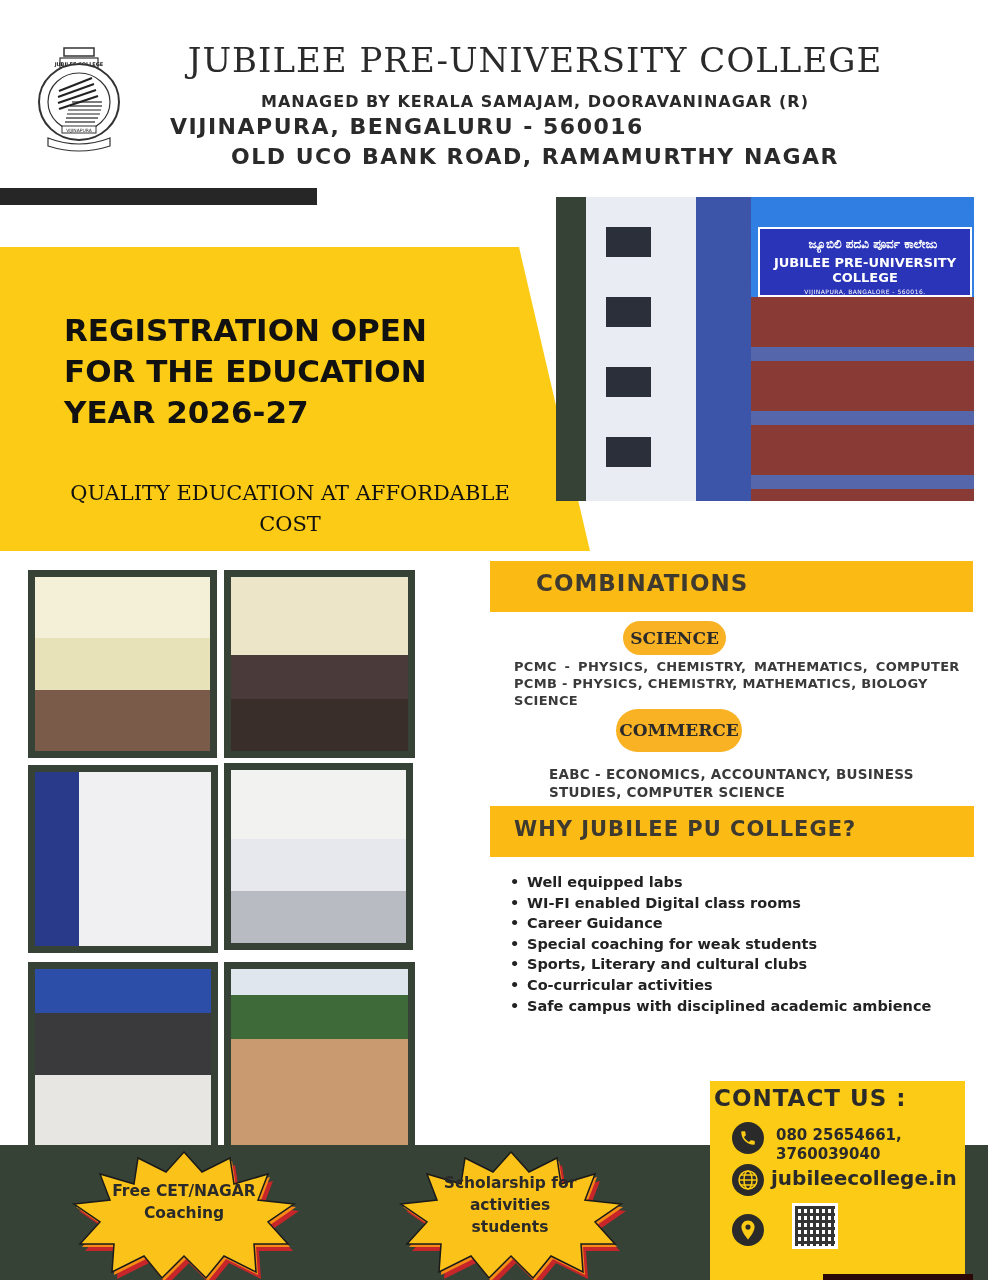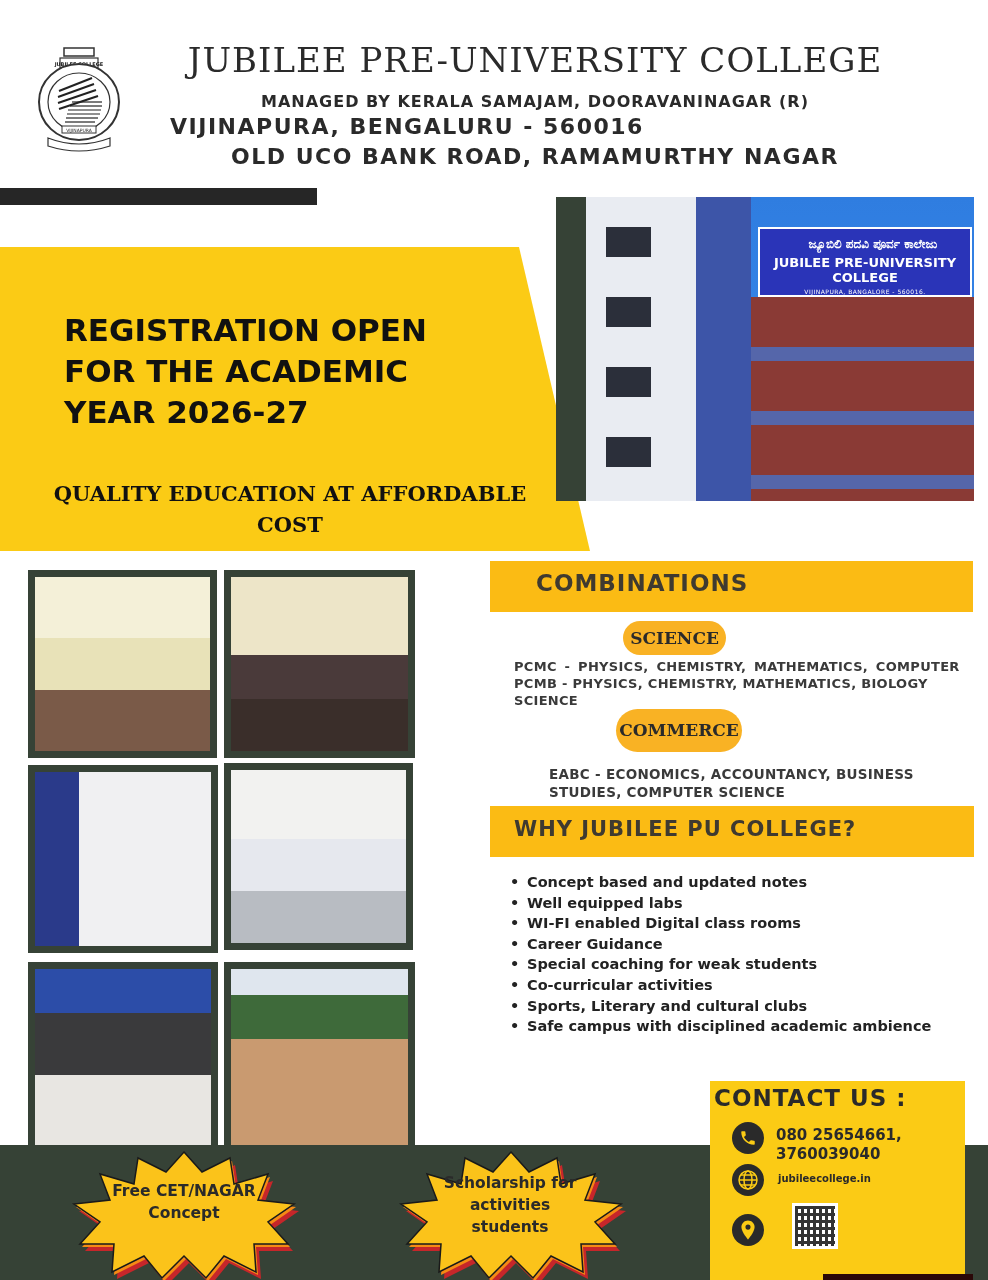--- a/index.html
+++ b/index.html
@@ -17,21 +17,21 @@
   .sub3 { position: absolute; left: 170px; top: 144px; width: 730px; text-align: center;
           font-family: "DejaVu Sans", sans-serif; font-size: 22px; font-weight: bold; letter-spacing: 1.5px; color: #2a2a2a; }
   .dark-bar { position: absolute; left: 0; top: 188px; width: 317px; height: 17px; background: #262626; }
 
   
   .yellow-banner { position: absolute; left: 0; top: 247px; width: 590px; height: 304px; background: #FBCB15;
                    clip-path: polygon(0 0, 519px 0, 590px 304px, 0 304px); }
   .reg-text { position: absolute; left: 64px; top: 310px; width: 450px;
               font-family: "DejaVu Sans", sans-serif; font-weight: bold; font-size: 31px; line-height: 41px; color: #111; }
   .quality { position: absolute; left: 30px; top: 478px; width: 520px; text-align: center;
-             font-family: "DejaVu Serif", serif; font-weight: bold; font-size: 21px; line-height: 31px; color: #111; }
+             font-family: "DejaVu Serif", serif; font-weight: normal; font-size: 21px; line-height: 31px; color: #111; }
 
   
   .building-frame { position: absolute; left: 556px; top: 197px; width: 30px; height: 304px; background: #364236; }
   .building-photo { position: absolute; left: 586px; top: 197px; width: 388px; height: 304px; overflow: hidden;
                     background: linear-gradient(#2f7de0 0%, #3c8cf0 100%); }
   .bp-white { position: absolute; left: 0; top: 0; width: 110px; height: 304px; background: #e9ecf2; }
   .bp-col { position: absolute; left: 110px; top: 0; width: 55px; height: 304px; background: #3d55a8; }
   .bp-win { position: absolute; left: 20px; width: 45px; height: 30px; background: #2b2f3a; }
   .bp-bricks { position: absolute; left: 165px; top: 100px; width: 223px; height: 204px;
                background: repeating-linear-gradient(#8a3a35 0 50px, #5566aa 50px 64px); }
@@ -110,21 +110,21 @@
 </div>
 <div class="title">JUBILEE PRE-UNIVERSITY COLLEGE</div>
 <div class="sub1">MANAGED BY KERALA SAMAJAM, DOORAVANINAGAR (R)</div>
 <div class="sub2">VIJINAPURA, BENGALURU - 560016</div>
 <div class="sub3">OLD UCO BANK ROAD, RAMAMURTHY NAGAR</div>
 <div class="dark-bar"></div>
 
 <div class="yellow-banner"></div>
 <div class="reg-text">
   <div>REGISTRATION OPEN</div>
-  <div>FOR THE ACADEMIC</div>
+  <div>FOR THE EDUCATION</div>
   <div>YEAR 2026-27</div>
 </div>
 <div class="quality">
   <div>QUALITY EDUCATION AT AFFORDABLE</div>
   <div>COST</div>
 </div>
 
 <div class="building-frame"></div>
 <div class="building-photo">
   <div class="bp-white">
@@ -173,40 +173,39 @@
 
 <div class="pill" style="left:616px;top:709px;width:126px;height:43px;line-height:43px;font-size:17px;border-radius:22px;">COMMERCE</div>
 <div class="combo-text" style="left:514px;top:765px;width:450px;font-size:13.5px;line-height:18px;margin-left:35px;">
   <div>EABC - ECONOMICS, ACCOUNTANCY, BUSINESS</div>
   <div>STUDIES, COMPUTER SCIENCE</div>
 </div>
 
 <div class="section-bar" style="left:490px;top:806px;width:484px;height:51px;"></div>
 <div class="section-title" style="left:514px;top:817px;font-size:21px;">WHY JUBILEE PU COLLEGE?</div>
 <ul class="why-list">
-  <li>Concept based and updated notes</li>
   <li>Well equipped labs</li>
   <li>WI-FI enabled Digital class rooms</li>
   <li>Career Guidance</li>
   <li>Special coaching for weak students</li>
+  <li>Sports, Literary and cultural clubs</li>
   <li>Co-curricular activities</li>
-  <li>Sports, Literary and cultural clubs</li>
   <li>Safe campus with disciplined academic ambience</li>
 </ul>
 
 <div class="footer-band"></div>
 
 <svg class="burst" style="left:68px;top:1148px;" width="232" height="132" viewBox="0 0 232 132">
   <polygon transform="translate(5,7)" fill="#c6262a" points="116,4 134,24 162,10 166,36 200,26 190,52 226,56 200,74 220,96 186,96 188,124 156,108 138,130 116,108 94,130 76,108 44,124 46,96 12,96 32,74 6,56 42,52 32,26 66,36 70,10 98,24"></polygon>
   <polygon transform="translate(2,3)" fill="#F58A14" points="116,4 134,24 162,10 166,36 200,26 190,52 226,56 200,74 220,96 186,96 188,124 156,108 138,130 116,108 94,130 76,108 44,124 46,96 12,96 32,74 6,56 42,52 32,26 66,36 70,10 98,24"></polygon>
   <polygon fill="#FBC31A" stroke="#1a1a1a" stroke-width="1.5" points="116,4 134,24 162,10 166,36 200,26 190,52 226,56 200,74 220,96 186,96 188,124 156,108 138,130 116,108 94,130 76,108 44,124 46,96 12,96 32,74 6,56 42,52 32,26 66,36 70,10 98,24"></polygon>
 </svg>
 <div class="burst-text" style="left:84px;top:1180px;width:200px;">
   <div>Free CET/NAGAR</div>
-  <div>Concept</div>
+  <div>Coaching</div>
 </div>
 
 <svg class="burst" style="left:395px;top:1148px;" width="232" height="132" viewBox="0 0 232 132">
   <polygon transform="translate(5,7)" fill="#c6262a" points="116,4 134,24 162,10 166,36 200,26 190,52 226,56 200,74 220,96 186,96 188,124 156,108 138,130 116,108 94,130 76,108 44,124 46,96 12,96 32,74 6,56 42,52 32,26 66,36 70,10 98,24"></polygon>
   <polygon transform="translate(2,3)" fill="#F58A14" points="116,4 134,24 162,10 166,36 200,26 190,52 226,56 200,74 220,96 186,96 188,124 156,108 138,130 116,108 94,130 76,108 44,124 46,96 12,96 32,74 6,56 42,52 32,26 66,36 70,10 98,24"></polygon>
   <polygon fill="#FBC31A" stroke="#1a1a1a" stroke-width="1.5" points="116,4 134,24 162,10 166,36 200,26 190,52 226,56 200,74 220,96 186,96 188,124 156,108 138,130 116,108 94,130 76,108 44,124 46,96 12,96 32,74 6,56 42,52 32,26 66,36 70,10 98,24"></polygon>
 </svg>
 <div class="burst-text" style="left:410px;top:1172px;width:200px;">
   <div>Scholarship for</div>
   <div>activities</div>
@@ -228,21 +227,21 @@
 
 <div class="c-icon" style="left:732px;top:1164px;">
   <svg width="24" height="24" viewBox="0 0 24 24" fill="none" stroke="#FBCB15" stroke-width="1.5">
     <circle cx="12" cy="12" r="9"></circle>
       <ellipse cx="12" cy="12" rx="4" ry="9"></ellipse>
     <line x1="3" y1="12" x2="21" y2="12"></line>
       <line x1="5" y1="7" x2="19" y2="7"></line>
       <line x1="5" y1="17" x2="19" y2="17"></line>
   </svg>
 </div>
-<div class="contact-text" style="left:771px;top:1169px;font-size:10px;margin-left:7px;">jubileecollege.in</div>
+<div class="contact-text" style="left:771px;top:1169px;font-size:20px;">jubileecollege.in</div>
 
 <div class="c-icon" style="left:732px;top:1214px;">
   <svg width="18" height="22" viewBox="0 0 24 30">
       <path fill="#FBCB15" d="M12 2C7 2 3 6 3 11c0 7 9 17 9 17s9-10 9-17c0-5-4-9-9-9z"></path>
       <circle cx="12" cy="11" r="3.5" fill="#2a2a2a"></circle>
     </svg>
 </div>
 <div class="qr">
     <div class="qr-inner"></div>
   </div>

